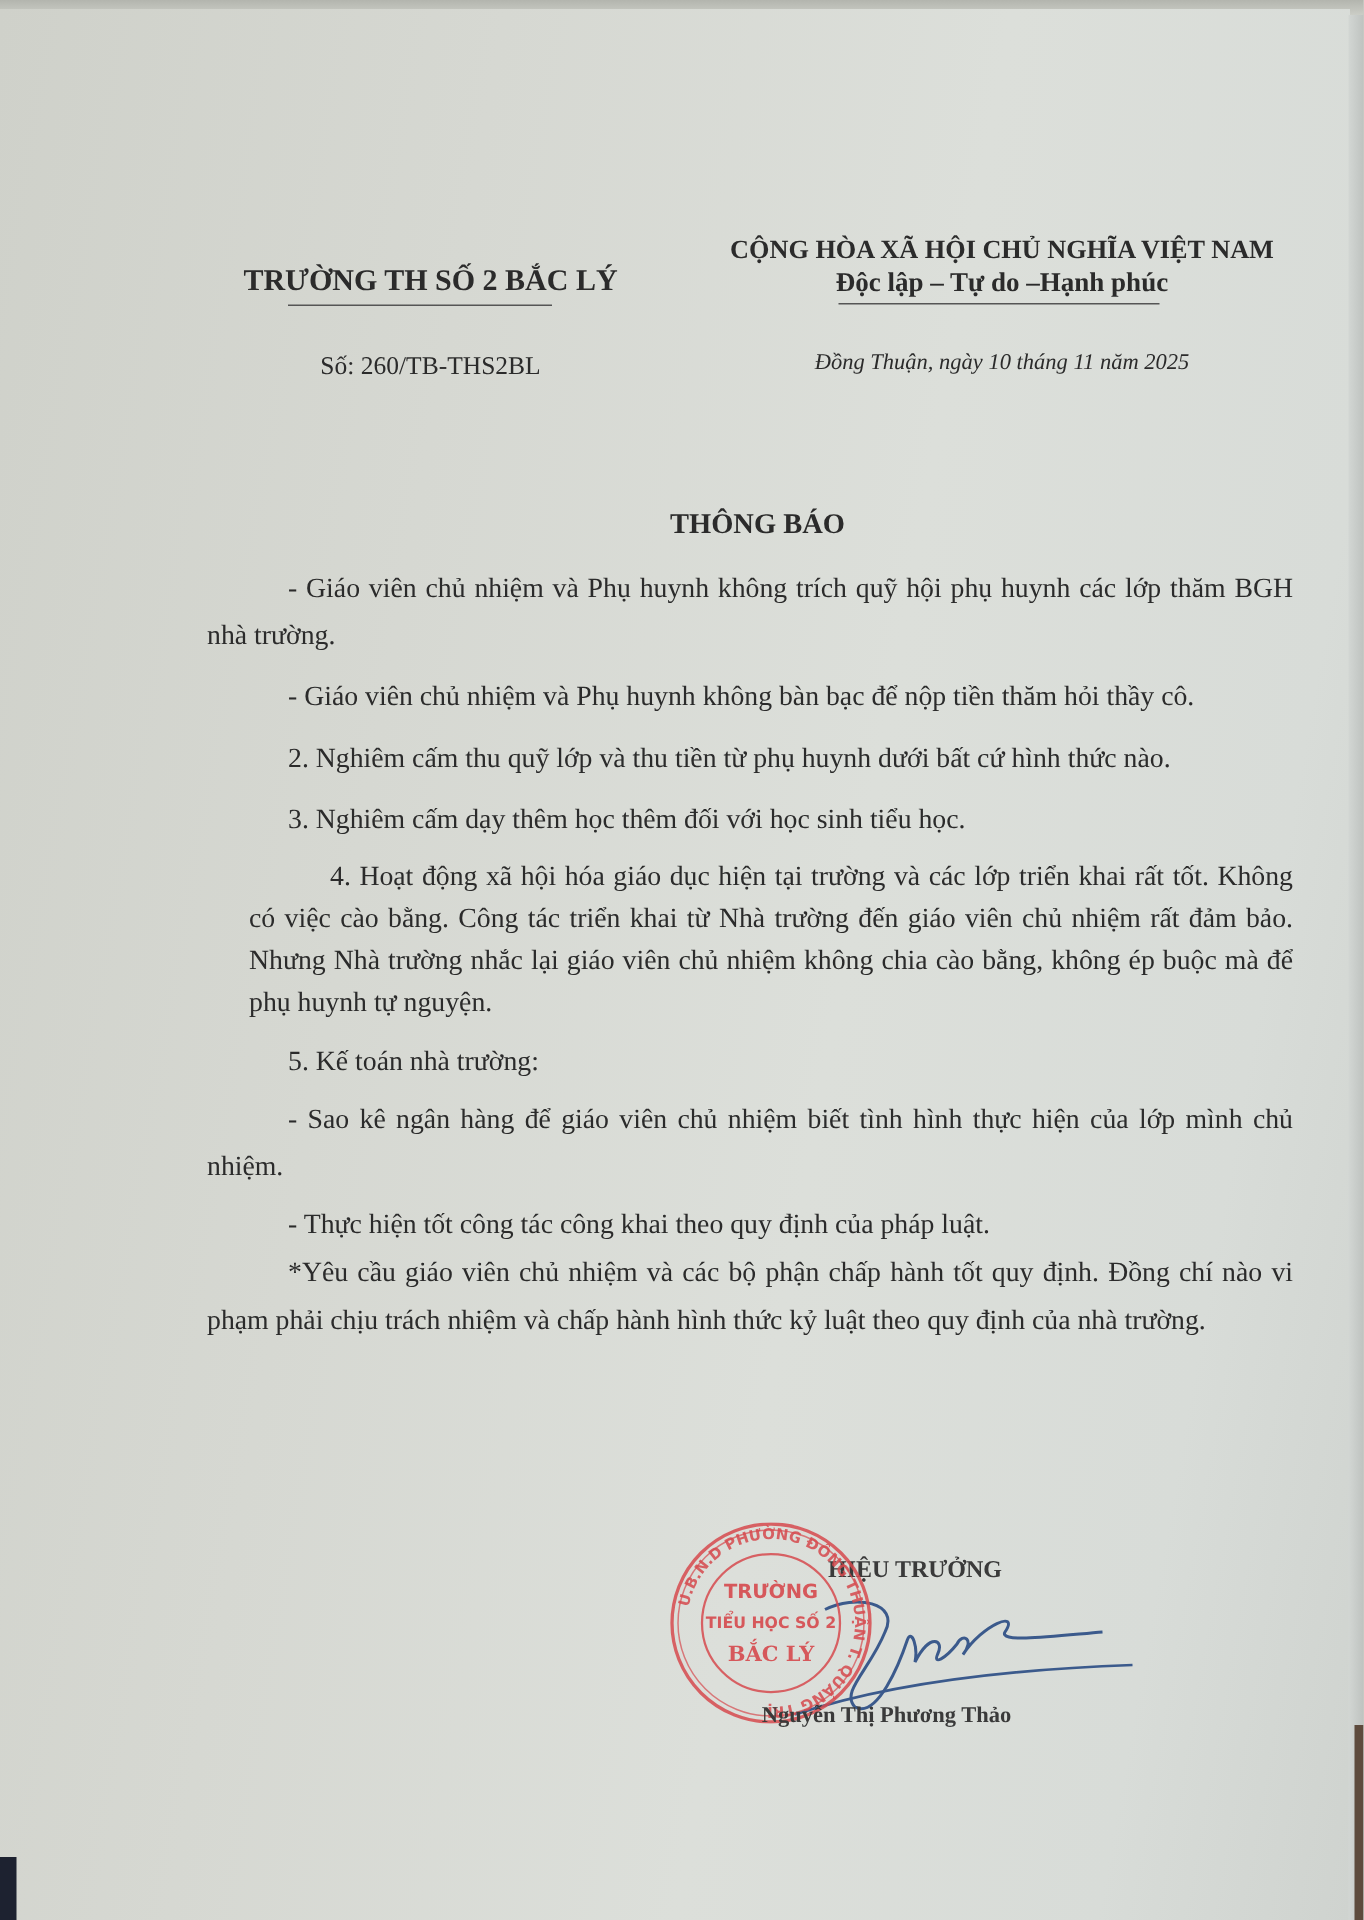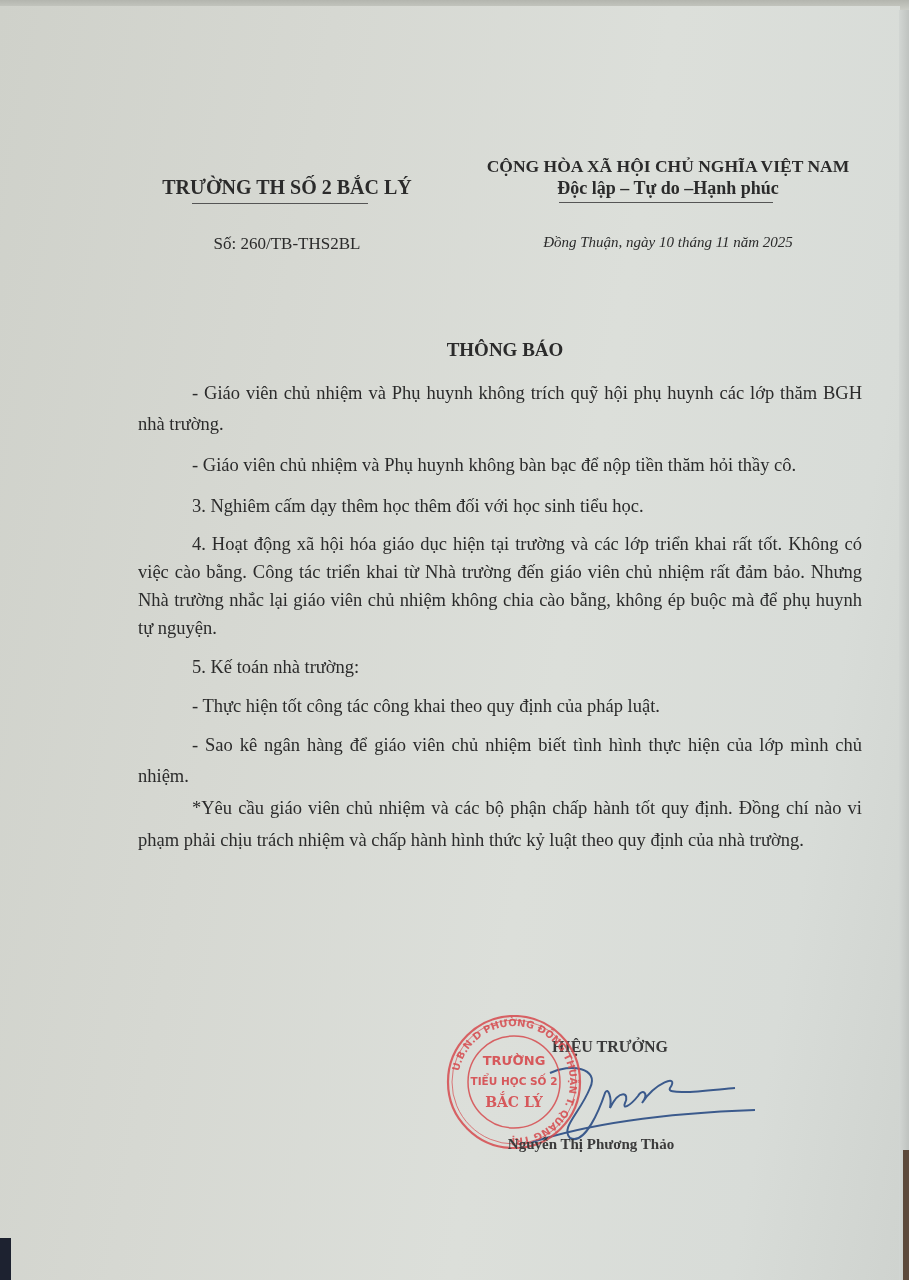--- a/index.html
+++ b/index.html
@@ -127,25 +127,26 @@
   <div class="text hdr-right-1">CỘNG HÒA XÃ HỘI CHỦ NGHĨA VIỆT NAM</div>
   <div class="text hdr-right-2">Độc lập – Tự do –Hạnh phúc</div>
   <div class="hdr-right-rule"></div>
   <div class="text hdr-right-date">Đồng Thuận, ngày 10 tháng 11 năm 2025</div>
 
   <div class="text title">THÔNG BÁO</div>
 
   <div class="body" style="top:362px;">
     <p class="p" style="margin-top:10px;">- Giáo viên chủ nhiệm và Phụ huynh không trích quỹ hội phụ huynh các lớp thăm BGH nhà trường.</p>
     <p class="p" style="margin-top:10px;">- Giáo viên chủ nhiệm và Phụ huynh không bàn bạc để nộp tiền thăm hỏi thầy cô.</p>
+    <p class="p" style="margin-top:10px;">2. Nghiêm cấm thu quỹ lớp và thu tiền từ phụ huynh dưới bất cứ hình thức nào.</p>
     <p class="p" style="margin-top:10px;">3. Nghiêm cấm dạy thêm học thêm đối với học sinh tiểu học.</p>
-    <p class="p" style="margin-top:8px; line-height:28px;">4. Hoạt động xã hội hóa giáo dục hiện tại trường và các lớp triển khai rất tốt. Không có việc cào bằng. Công tác triển khai từ Nhà trường đến giáo viên chủ nhiệm rất đảm bảo. Nhưng Nhà trường nhắc lại giáo viên chủ nhiệm không chia cào bằng, không ép buộc mà để phụ huynh tự nguyện.</p>
+    <p class="p" style="margin-top:8px; line-height:28px;margin-left:28px;">4. Hoạt động xã hội hóa giáo dục hiện tại trường và các lớp triển khai rất tốt. Không có việc cào bằng. Công tác triển khai từ Nhà trường đến giáo viên chủ nhiệm rất đảm bảo. Nhưng Nhà trường nhắc lại giáo viên chủ nhiệm không chia cào bằng, không ép buộc mà để phụ huynh tự nguyện.</p>
     <p class="p" style="margin-top:10px;">5. Kế toán nhà trường:</p>
+    <p class="p" style="margin-top:8px;">- Sao kê ngân hàng để giáo viên chủ nhiệm biết tình hình thực hiện của lớp mình chủ nhiệm.</p>
     <p class="p" style="margin-top:8px;">- Thực hiện tốt công tác công khai theo quy định của pháp luật.</p>
-    <p class="p" style="margin-top:8px;">- Sao kê ngân hàng để giáo viên chủ nhiệm biết tình hình thực hiện của lớp mình chủ nhiệm.</p>
     <p class="p" style="margin-top:0; line-height:32px;">*Yêu cầu giáo viên chủ nhiệm và các bộ phận chấp hành tốt quy định. Đồng chí nào vi phạm phải chịu trách nhiệm và chấp hành hình thức kỷ luật theo quy định của nhà trường.</p>
   </div>
 
   <div class="text sig-title">HIỆU TRƯỞNG</div>
 
   <svg class="signature" viewBox="0 0 240 90">
     <path d="M20 15 C 40 5, 70 10, 60 30 C 50 55, 30 70, 40 80 C 55 88, 70 50, 75 35 C 78 28, 82 40, 80 50 C 90 30, 100 35, 95 45 C 92 52, 100 48, 108 38 C 112 30, 120 35, 112 45 C 125 25, 150 15, 140 30 C 135 38, 180 32, 205 30" fill="none" stroke="#3b5a8c" stroke-width="2"></path>
     <path d="M0 85 C 60 65, 140 55, 225 52" fill="none" stroke="#3b5a8c" stroke-width="1.8"></path>
   </svg>
 

